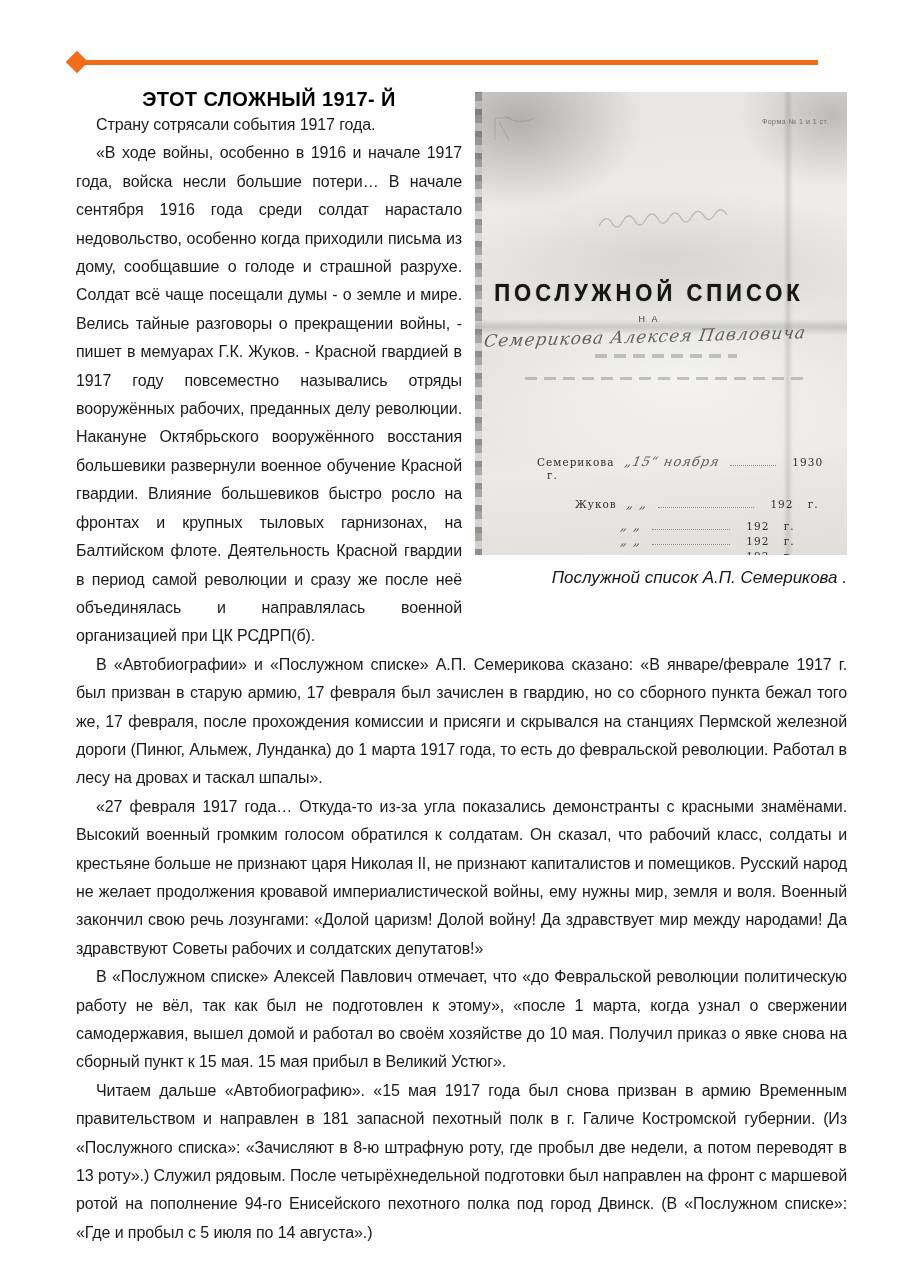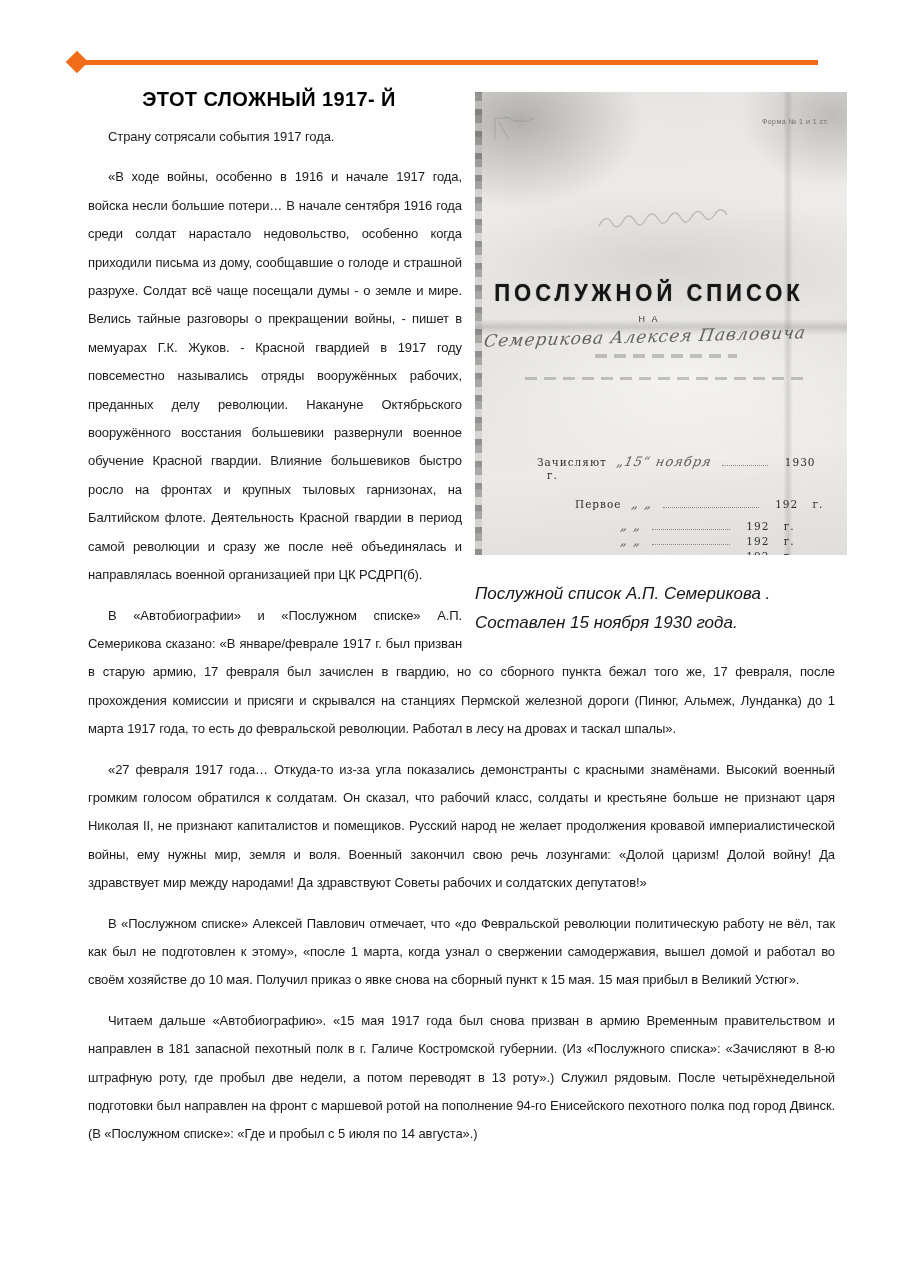--- a/index.html
+++ b/index.html
@@ -7,21 +7,21 @@
   .page{position:relative;width:905px;height:1280px;background:#fff;overflow:hidden;}
 
   
   .top-rule{position:absolute;left:76px;top:60px;width:742px;height:5px;background:#F26C1A;}
   .top-rule .diamond{position:absolute;left:-7px;top:-6px;width:16px;height:16px;background:#F26C1A;transform:rotate(45deg);}
 
   .content{padding:88px 58px 0 76px;}
 
   h1.title{font-size:20px;font-weight:bold;letter-spacing:.4px;text-align:center;margin:0 0 0 0;color:#000;}
 
-  p.body-par{font-size:13px;line-height:28.4px;text-align:justify;text-indent:20px;margin:12px;letter-spacing:-0.1px;}
+  p.body-par{font-size:16px;line-height:28.4px;text-align:justify;text-indent:20px;margin:0;letter-spacing:-0.1px;}
 
   
   figure.record{float:right;width:372px;margin:4px 0 6px 13px;padding:0;}
   .photo{position:relative;width:372px;height:463px;overflow:hidden;
     background:
       radial-gradient(ellipse 60% 35% at 12% 6%, rgba(95,95,92,.40), transparent 55%),
       radial-gradient(ellipse 45% 28% at 96% 5%, rgba(105,105,102,.34), transparent 55%),
       radial-gradient(ellipse 85% 22% at 50% 36%, rgba(135,135,132,.20), transparent 70%),
       radial-gradient(ellipse 95% 32% at 55% 62%, rgba(255,255,255,.55), transparent 72%),
       linear-gradient(175deg,#e6e5e2 0%,#edecea 28%,#e2e1de 55%,#eceae7 78%,#dfdedb 100%);
@@ -54,21 +54,21 @@
   .row-sostavlen{top:362px;left:62px;right:16px;}
   .row-chital{top:404px;left:100px;right:16px;}
   .row-y2{top:426px;left:140px;right:16px;}
   .row-y3{top:441px;left:140px;right:16px;}
   .row-y4{top:456px;left:140px;right:16px;}
   .form-row .hand{font-style:italic;transform:skewX(-12deg);display:inline-block;color:#45453f;font-size:13px;margin:0 6px;opacity:.85;}
   .form-row .leader{display:inline-block;border-bottom:1px dotted #8a8a86;min-width:46px;height:9px;}
   .form-row .year{margin-left:12px;margin-top:16px;}
   .form-row .unit{margin-left:10px;}
 
-  figcaption{font-style:italic;font-size:17px;line-height:29px;color:#171717;text-align:left;margin-top:24px;}
+  figcaption{font-style:italic;font-size:17px;line-height:29px;color:#171717;text-align:right;margin-top:8px;}
 
   .page-number{position:absolute;left:0;right:0;top:1212px;text-align:center;font-size:15px;color:#222;}
 </style>
 </head>
 <body>
 
 <div class="page">
 
   <div class="top-rule">
     <div class="diamond"></div>
@@ -86,29 +86,29 @@
         <svg class="pencil-scribble" width="150" height="34" viewBox="0 0 150 34">
           <path d="M4 22 q7 -13 13 -3 q5 9 11 -2 q6 -10 12 0 q5 9 11 -2 q6 -10 12 0 q5 9 11 -1 q6 -10 12 0 q5 9 11 -2 q6 -9 12 0 q5 8 11 -2 q6 -9 12 1" stroke="#9a9a96" stroke-width="1.4" fill="none"></path>
         </svg>
         <div class="photo-heading">ПОСЛУЖНОЙ СПИСОК</div>
         <div class="photo-na">Н А</div>
         <div class="hand-name">Семерикова Алексея Павловича</div>
         <div class="micro-line ml1"></div>
         <div class="micro-line ml2"></div>
 
         <div class="form-row row-sostavlen">
-          <span>Зачисляют</span>
+          <span>Семерикова</span>
           <span class="hand">„15“ ноября</span>
           <span class="leader"></span>
           <span class="year">1930</span>
           <span class="unit">г.</span>
         </div>
 
         <div class="form-row row-chital">
-          <span>Первое</span>
+          <span>Жуков</span>
           <span class="hand">„  „</span>
           <span class="leader" style="min-width:96px"></span>
           <span class="year">192</span>
           <span class="unit">г.</span>
         </div>
         <div class="form-row row-y2">
           <span class="hand">„  „</span>
           <span class="leader" style="min-width:78px"></span>
           <span class="year">192</span>
           <span class="unit">г.</span>
@@ -121,21 +121,20 @@
         </div>
         <div class="form-row row-y4">
           <span class="hand">„  „</span>
           <span class="leader" style="min-width:78px"></span>
           <span class="year">192</span>
           <span class="unit">г.</span>
         </div>
       </div>
       <figcaption>
         <span>Послужной список А.П. Семерикова .</span><br>
-        <span>Составлен 15 ноября 1930 года.</span>
       </figcaption>
     </figure>
 
     <h1 class="title">ЭТОТ СЛОЖНЫЙ 1917- Й</h1>
 
     <p class="body-par">Страну сотрясали события 1917 года.</p>
     <p class="body-par">«В ходе войны, особенно в 1916 и начале 1917 года, войска несли большие потери… В начале сентября 1916 года среди солдат нарастало недовольство, особенно когда приходили письма из дому, сообщавшие о голоде и страшной разрухе. Солдат всё чаще посещали думы - о земле и мире. Велись тайные разговоры о прекращении войны, - пишет в мемуарах Г.К. Жуков. - Красной гвардией в 1917 году повсеместно назывались отряды вооружённых рабочих, преданных делу революции. Накануне Октябрьского вооружённого восстания большевики развернули военное обучение Красной гвардии. Влияние большевиков быстро росло на фронтах и крупных тыловых гарнизонах, на Балтийском флоте. Деятельность Красной гвардии в период самой революции и сразу же после неё объединялась и направлялась военной организацией при ЦК РСДРП(б).</p>
     <p class="body-par">В «Автобиографии» и «Послужном списке» А.П. Семерикова сказано: «В январе/феврале 1917 г. был призван в старую армию, 17 февраля был зачислен в гвардию, но со сборного пункта бежал того же, 17 февраля, после прохождения комиссии и присяги и скрывался на станциях Пермской железной дороги (Пинюг, Альмеж, Лунданка) до 1 марта 1917 года, то есть до февральской революции. Работал в лесу на дровах и таскал шпалы».</p>
     <p class="body-par">«27 февраля 1917 года… Откуда-то из-за угла показались демонстранты с красными знамёнами. Высокий военный громким голосом обратился к солдатам. Он сказал, что рабочий класс, солдаты и крестьяне больше не признают царя Николая II, не признают капиталистов и помещиков. Русский народ не желает продолжения кровавой империалистической войны, ему нужны мир, земля и воля. Военный закончил свою речь лозунгами: «Долой царизм! Долой войну! Да здравствует мир между народами! Да здравствуют Советы рабочих и солдатских депутатов!»</p>
     <p class="body-par">В «Послужном списке» Алексей Павлович отмечает, что «до Февральской революции политическую работу не вёл, так как был не подготовлен к этому», «после 1 марта, когда узнал о свержении самодержавия, вышел домой и работал во своём хозяйстве до 10 мая. Получил приказ о явке снова на сборный пункт к 15 мая. 15 мая прибыл в Великий Устюг».</p>

